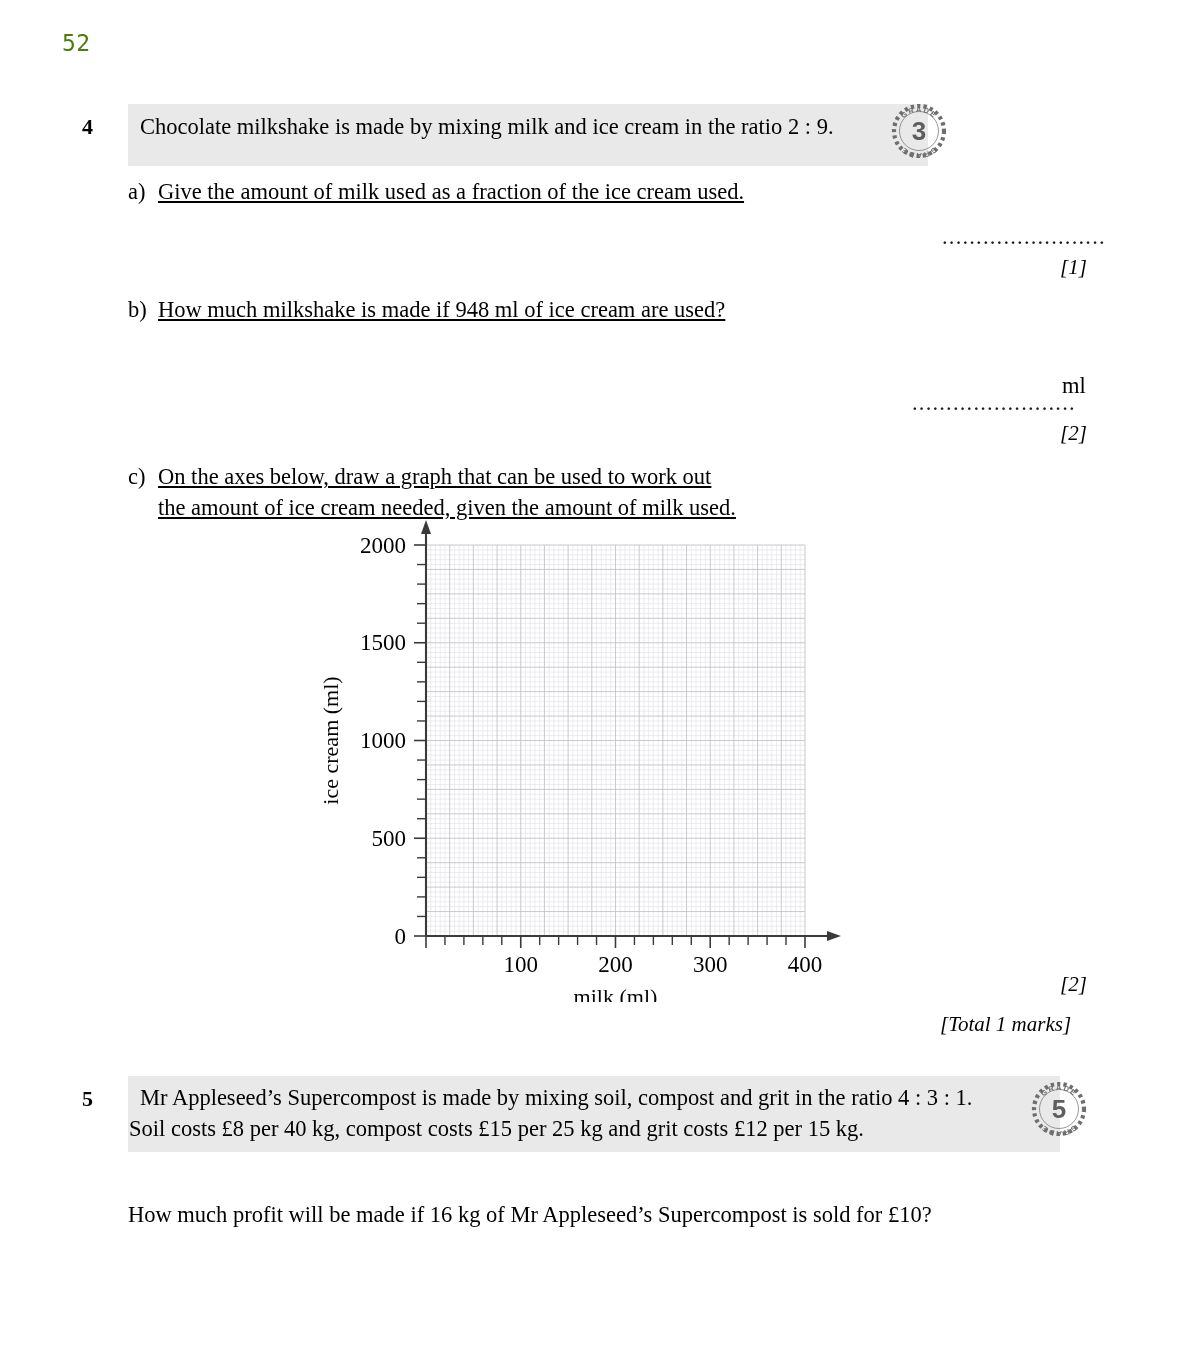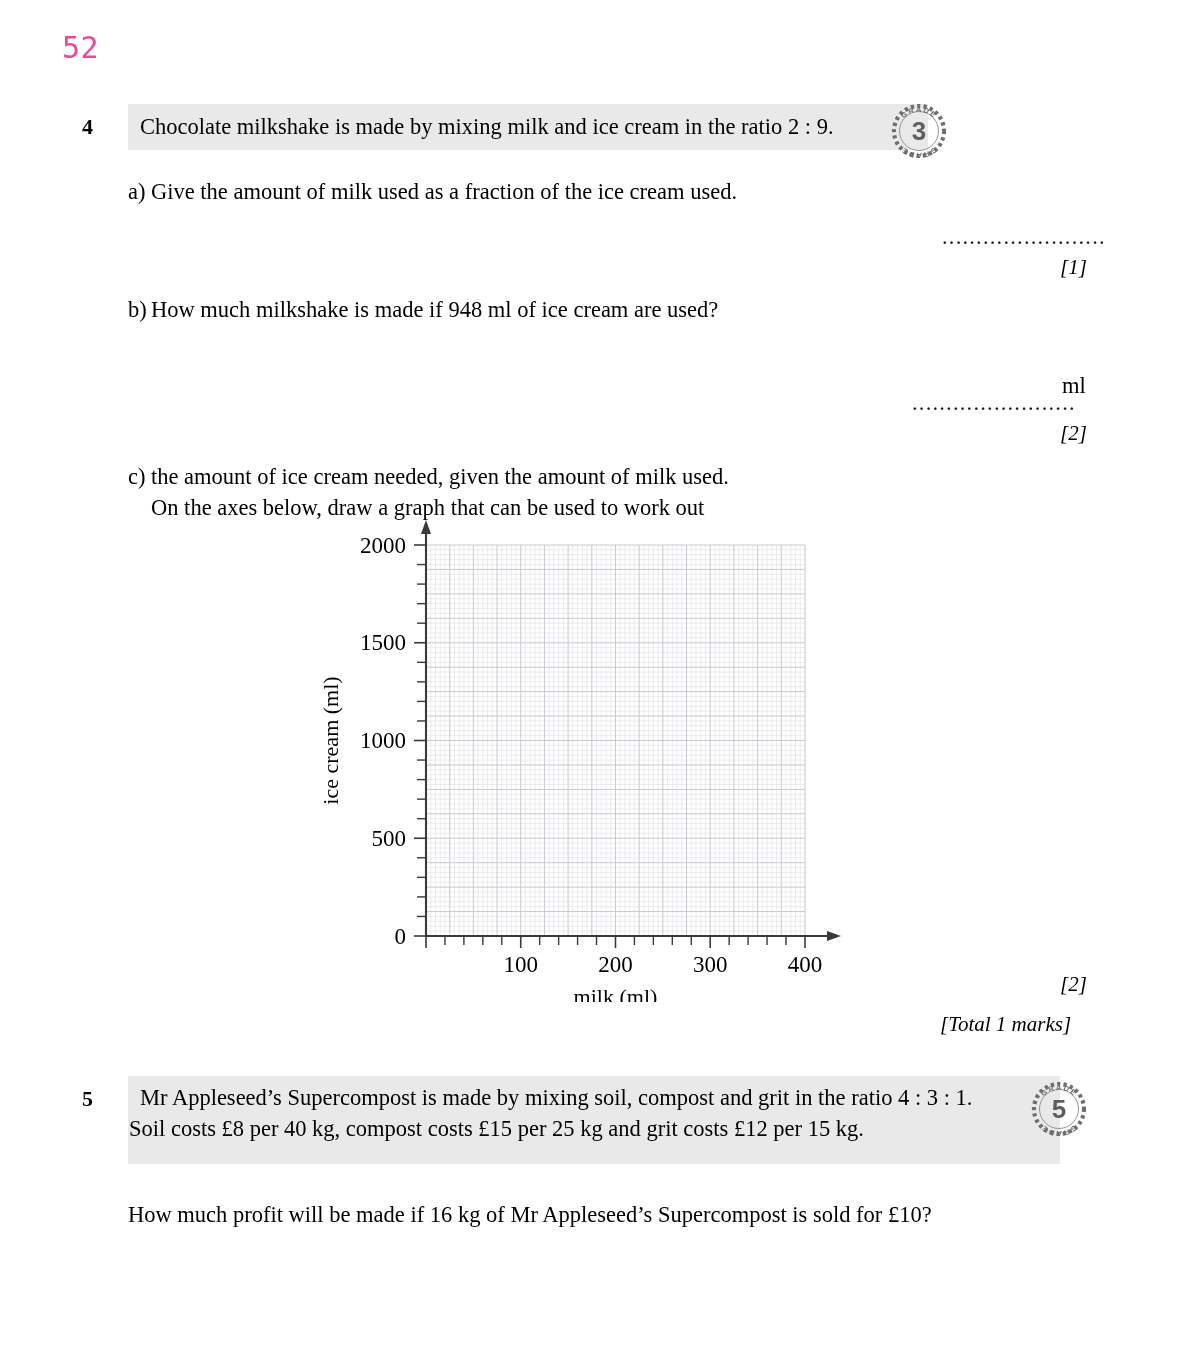--- a/index.html
+++ b/index.html
@@ -15,23 +15,23 @@
     color: #000000;
     overflow: hidden;
   }
 
   
   .page-number {
     position: absolute;
     left: 62px;
     top: 30px;
     font-family: "DejaVu Sans Mono", monospace;
-    font-size: 30px;
+    font-size: 23px;
     letter-spacing: 0.5px;
-    color: #ec4899;
+    color: #4d7c0f;
   }
 
   
   .q-number {
     position: absolute;
     font-family: "Liberation Serif", serif;
     font-weight: bold;
     font-size: 22px;
   }
   .shaded {
@@ -75,22 +75,23 @@
     font-size: 22.5px;
     line-height: 31px;
   }
   .part .plabel {
     position: absolute;
     left: 0;
     top: 0;
   }
   .part .ptext {
     display: block;
-    margin-left: 23px;
-    white-space: nowrap;
+    margin-left: 30px;
+    white-space: nowrap;
+    text-decoration: underline;
   }
 
   
   .grade-badge {
     position: absolute;
     width: 62px;
     height: 62px;
   }
   .grade-badge svg { display: block; }
 
@@ -115,21 +116,21 @@
     fill: #000;
   }
 </style>
 </head>
 <body>
 
 <div class="page-number">52</div>
 
 <div class="q-number" style="left:82px; top:114px;">4</div>
 
-<div class="shaded" style="left:128px; top:104px; width:800px; height:46px;">
+<div class="shaded" style="left:128px; top:104px; width:800px; height:62px;">
   <div class="line" style="position:absolute; left:12px; top:8px;">Chocolate milkshake is made by mixing milk and ice cream in the ratio 2 : 9.</div>
 </div>
 
 <div class="grade-badge" style="left:888px; top:100px;">
   <svg viewBox="0 0 62 62" width="62" height="62" aria-hidden="true">
     <defs>
       <path id="arcTop3" d="M 10,33 A 21,21 0 0 1 52,33" fill="none"></path>
       <path id="arcBot3" d="M 53,31 A 22,22 0 0 1 9,31" fill="none"></path>
     </defs>
     <circle cx="31" cy="31" r="25" fill="none" stroke="#6e6e6e" stroke-width="4.2" stroke-dasharray="3.2 3.2" stroke-linecap="butt"></circle>
@@ -156,22 +157,22 @@
   <span class="plabel">b)</span>
   <span class="ptext">How much milkshake is made if 948 ml of ice cream are used?</span>
 </div>
 
 <div class="dots" style="left:912px; top:390px;">........................</div>
 <div class="unit" style="left:1062px; top:373px;">ml</div>
 <div class="marks" style="left:1060px; top:421px;">[2]</div>
 
 <div class="part" style="left:128px; top:461px; width:760px;">
   <span class="plabel">c)</span>
+  <span class="ptext">On the axes below, draw a graph that can be used to work out</span>
   <span class="ptext">the amount of ice cream needed, given the amount of milk used.</span>
-  <span class="ptext">On the axes below, draw a graph that can be used to work out</span>
 </div>
 
 <div id="graph-area">
   <svg viewBox="0 0 600 490" width="600" height="490" aria-hidden="false">
 
     <g>
 
       <g stroke="#e4e4ea" stroke-width="0.7">
         <line x1="140.74" y1="33" x2="140.74" y2="424"></line>
           <line x1="145.48" y1="33" x2="145.48" y2="424"></line>
@@ -426,21 +427,21 @@
     <text class="axis-label-text" x="325.48" y="492" text-anchor="middle">milk (ml)</text>
     <text class="axis-label-text" x="48" y="228.5" text-anchor="middle" transform="rotate(-90 48 228.5)">ice cream (ml)</text>
   </svg>
 </div>
 
 <div class="marks" style="left:1060px; top:972px;">[2]</div>
 <div class="marks" style="left:940px; top:1012px;">[Total 1 marks]</div>
 
 <div class="q-number" style="left:82px; top:1086px;">5</div>
 
-<div class="shaded" style="left:128px; top:1076px; width:932px; height:88px;">
+<div class="shaded" style="left:128px; top:1076px; width:932px; height:76px;">
   <div class="line" style="position:absolute; left:12px; top:7px;">Mr Appleseed’s Supercompost is made by mixing soil, compost and grit in the ratio 4 : 3 : 1.</div>
   <div class="line" style="position:absolute; left:1px; top:38px;">Soil costs £8 per 40 kg, compost costs £15 per 25 kg and grit costs £12 per 15 kg.</div>
 </div>
 
 <div class="grade-badge" style="left:1028px; top:1078px;">
   <svg viewBox="0 0 62 62" width="62" height="62" aria-hidden="true">
     <defs>
       <path id="arcTop5" d="M 10,33 A 21,21 0 0 1 52,33" fill="none"></path>
       <path id="arcBot5" d="M 53,31 A 22,22 0 0 1 9,31" fill="none"></path>
     </defs>

